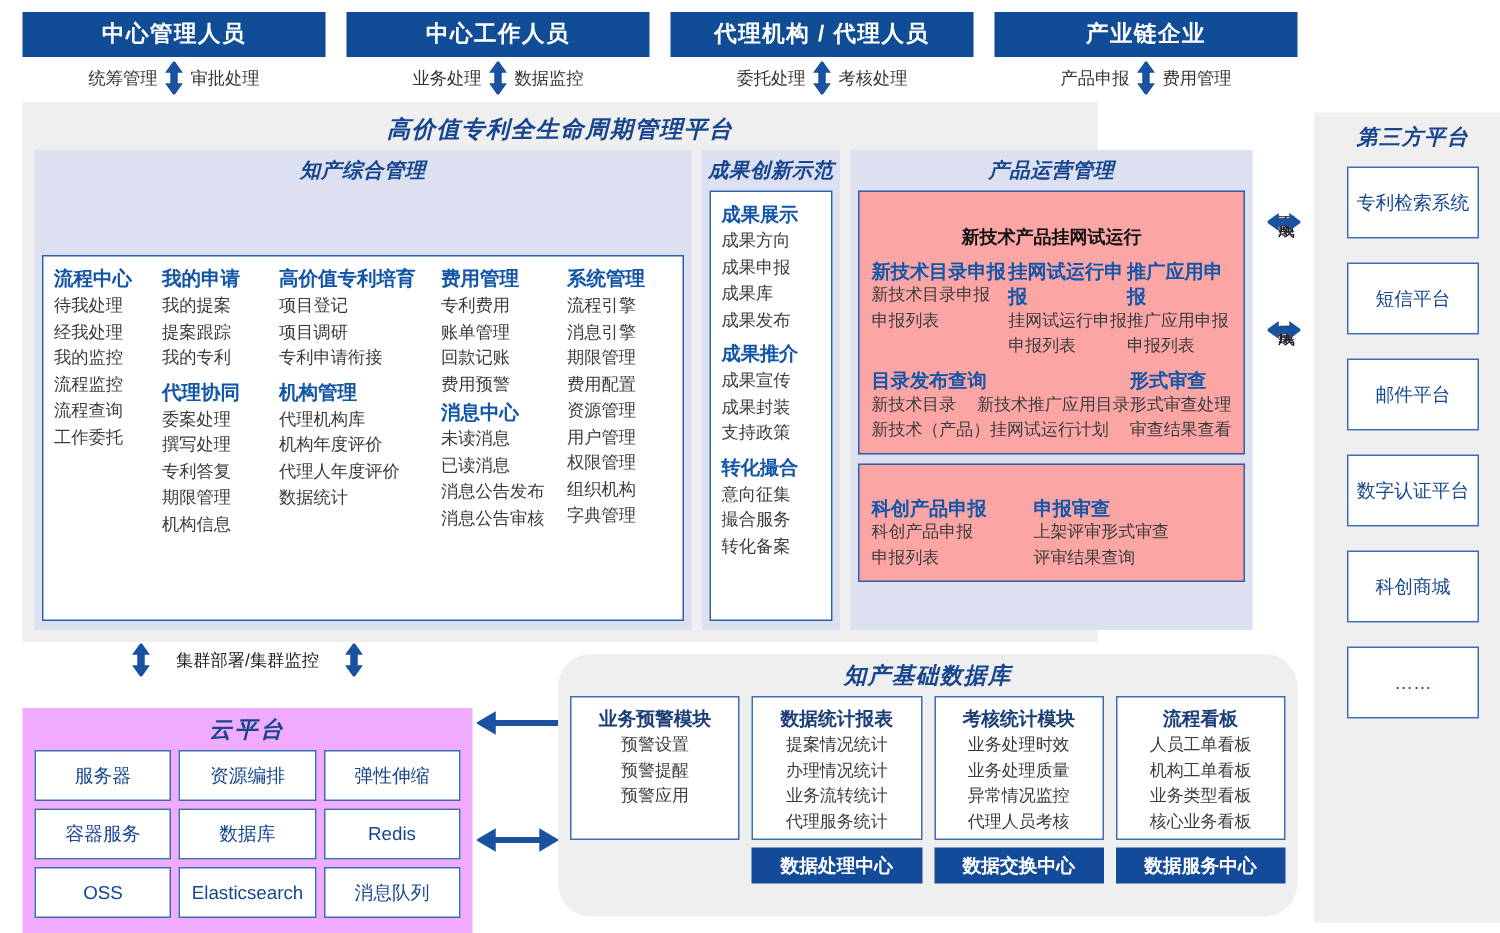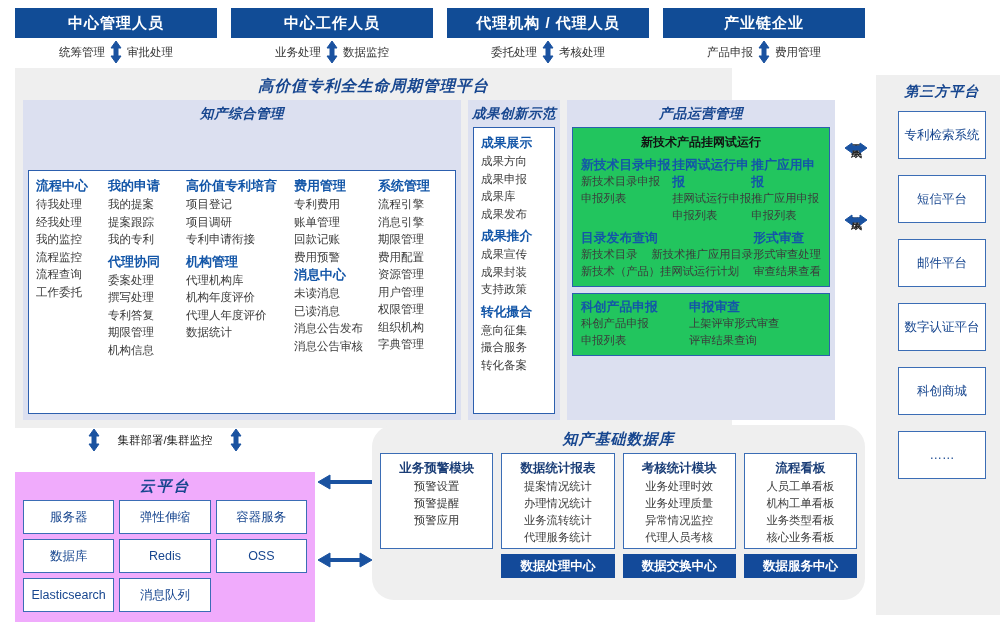--- a/index.html
+++ b/index.html
@@ -66,21 +66,21 @@
   }
   .hd.sp{margin-top:4px;}
   .it{color:#3b3b3b;font-size:11.5px;line-height:17.5px;white-space:nowrap;}
 
   
   .cg .hd{font-size:12.8px;text-align:left;}
   .cg .it{font-size:11.5px;}
 
   
   .subbox{
-    border:1.5px solid #2C5FAE;background:#22c55e;padding:4px 8px 6px;margin:0 5px 6px;
+    border:1.5px solid #2C5FAE;background:#fca5a5;padding:20px 8px 6px;margin:0 5px 6px;
   }
   .subbox.first{margin-top:0;}
   .sub-hd{
     text-align:center;font-weight:bold;font-size:12px;color:#111;
     padding:2px 0 5px;
   }
   .sub-cols{display:flex;}
   .sc{flex:1;}
   .sc.w1{flex:0 0 38%;}
   .sc.w2{flex:0 0 33%;}
@@ -141,21 +141,21 @@
     border:1.5px solid #3B6DB5;background:#fff;height:32px;
     display:flex;align-items:center;justify-content:center;
     font-size:12.5px;color:#17468F;
   }
 
   
   .midArrows{position:absolute;left:318px;top:460px;width:54px;height:130px;}
 
   
   .db{
-    position:absolute;left:372px;top:425px;width:493px;height:175px;
+    position:absolute;left:372px;top:436px;width:493px;height:175px;
     background:#EFEFEF;
     border-radius:22px;
   }
   .db-title{
     text-align:center;font-size:15px;font-weight:bold;font-style:italic;
     color:#17468F;padding:5px 0 4px;letter-spacing:1px;
   }
   .db-cols{display:flex;gap:8px;padding:0 8px;}
   .db-col{flex:1;display:flex;flex-direction:column;}
   .db-box{
@@ -394,20 +394,21 @@
     <span class="lbl">集群部署/集群监控</span>
     <svg class="vArrow" viewBox="0 0 14 22">
       <path class="arrowcolor" d="M7 0 L12 7 L9 7 L9 15 L12 15 L7 22 L2 15 L5 15 L5 7 L2 7 Z"></path>
     </svg>
   </div>
 
   <div class="cloud">
     <div class="cloud-title">云平台</div>
     <div class="cloud-grid">
       <div class="cloud-cell">服务器</div>
+      <div class="cloud-cell">资源编排</div>
       <div class="cloud-cell">弹性伸缩</div>
       <div class="cloud-cell">容器服务</div>
       <div class="cloud-cell">数据库</div>
       <div class="cloud-cell">Redis</div>
       <div class="cloud-cell">OSS</div>
       <div class="cloud-cell">Elasticsearch</div>
       <div class="cloud-cell">消息队列</div>
     </div>
   </div>
 

